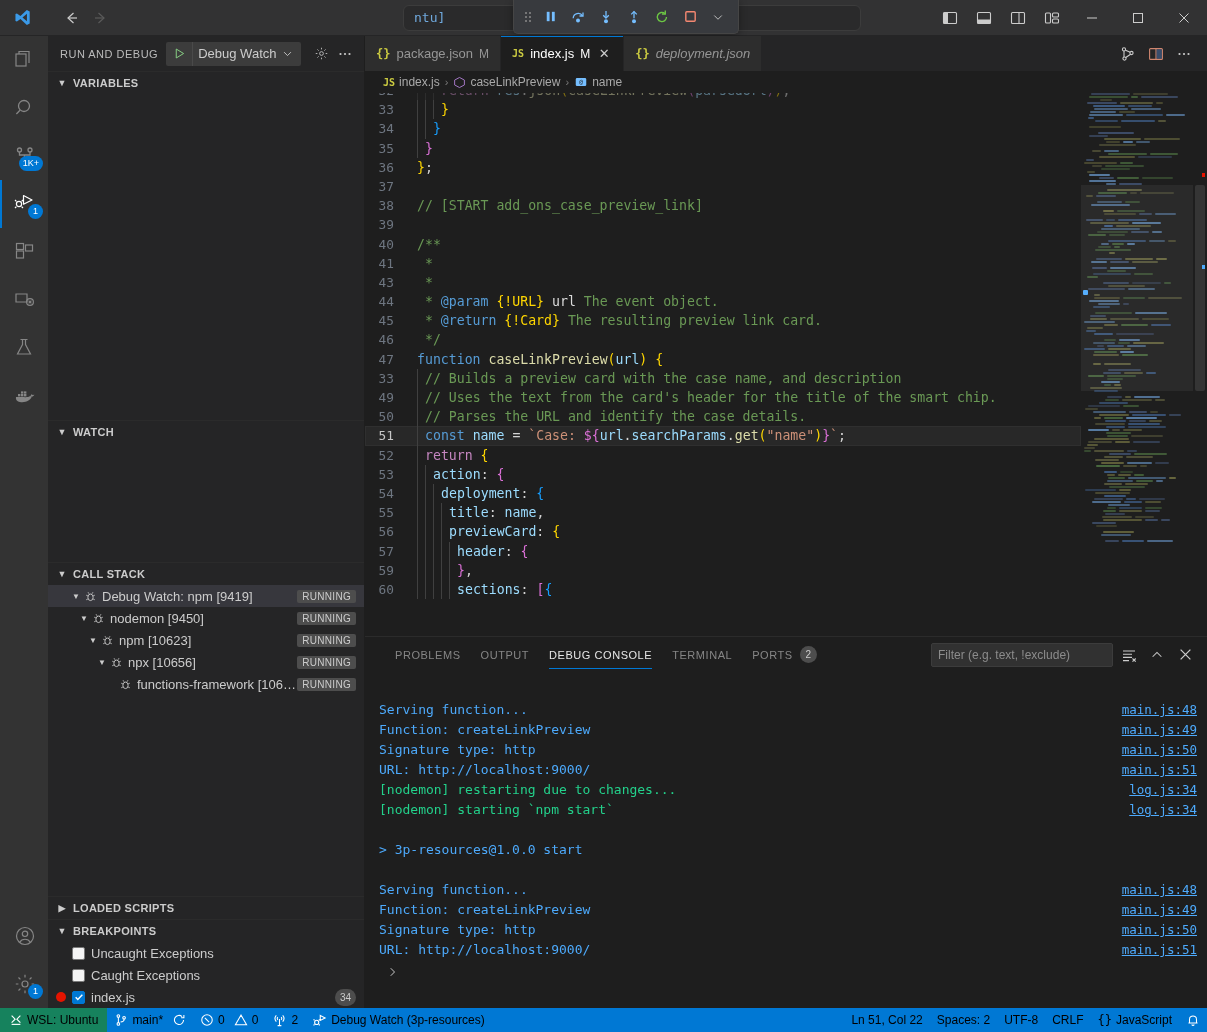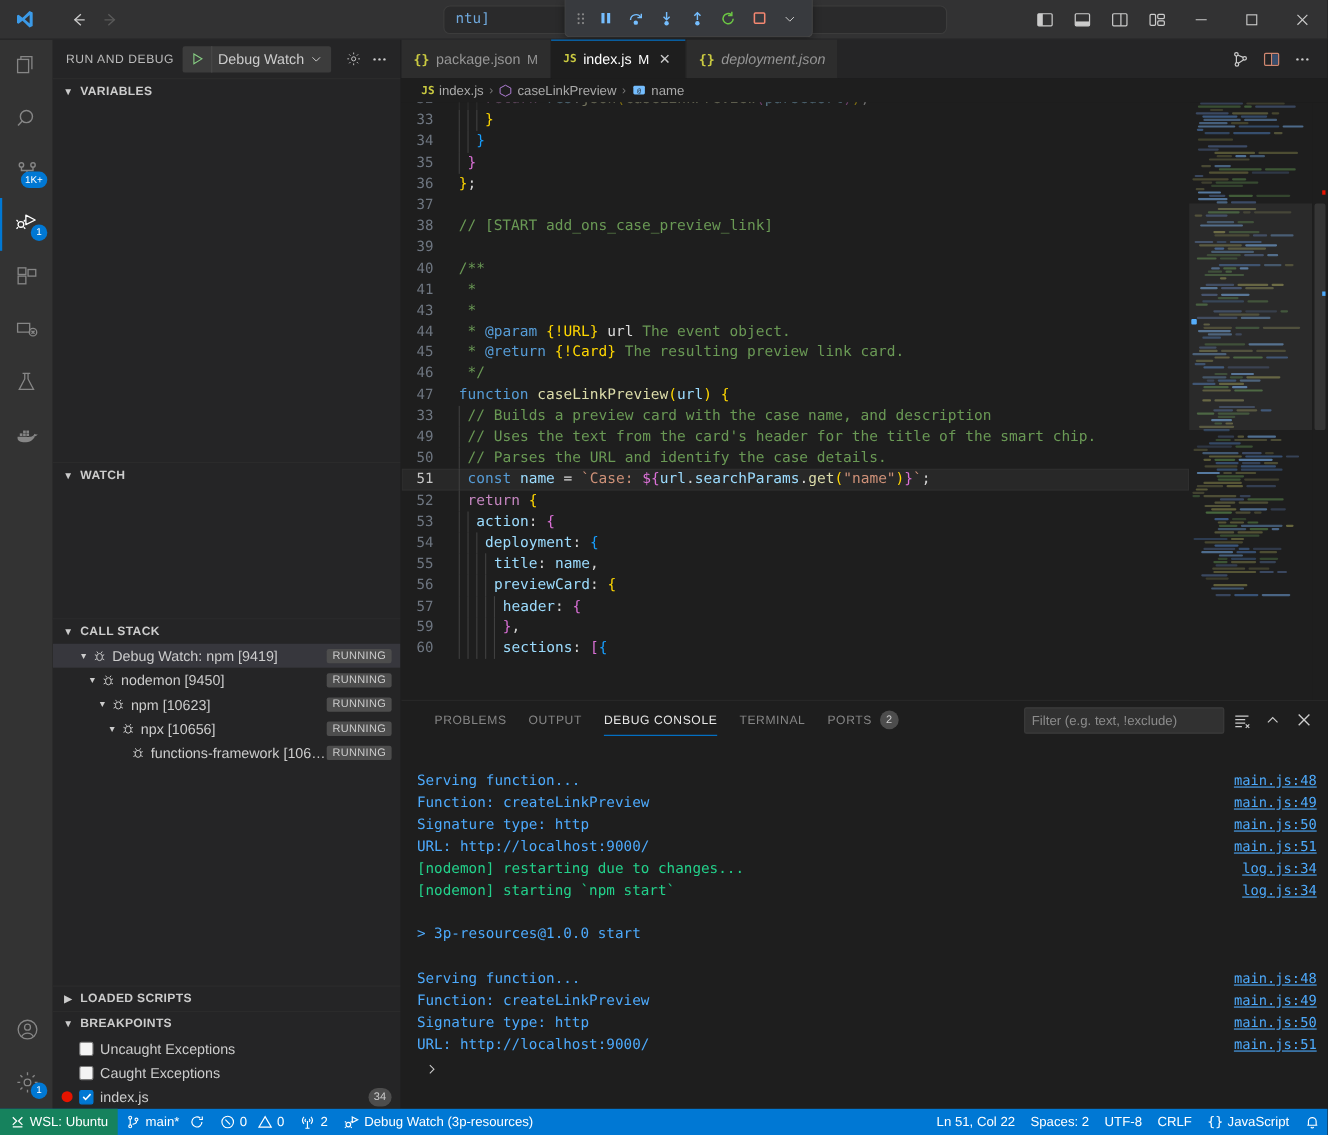--- a/index.html
+++ b/index.html
@@ -212,21 +212,21 @@
   }
   .con-row { display: flex; align-items: baseline; height: 20px; white-space: pre; }
   .con-msg { flex: 1 1 auto; overflow: hidden; }
   .con-src { flex: 0 0 auto; color: #4daafc; text-decoration: underline; font-size: 12.5px; padding-left: 14px; }
   .c-blue { color: #4daafc; }
   .c-green { color: #23d18b; }
   .console-input { display: flex; align-items: center; gap: 6px; padding: 0 0 0 8px; height: 24px; }
 
   
   .statusbar {
-    height: 24px; flex: 0 0 24px; background: #0078d4; color: #ffffff;
+    height: 24px; flex: 0 0 24px; background: #0078d4; color: #000000;
     display: flex; align-items: center; font-size: 12px; padding: 0 0 0 0;
   }
   .st-item { display: flex; align-items: center; gap: 4px; padding: 0 7px; height: 24px; white-space: nowrap; }
   .st-spacer { flex: 1 1 auto; }
   .st-remote { background: #16825d; padding: 0 9px; }
   svg { display: block; }
 </style>
 </head>
 <body>
 

